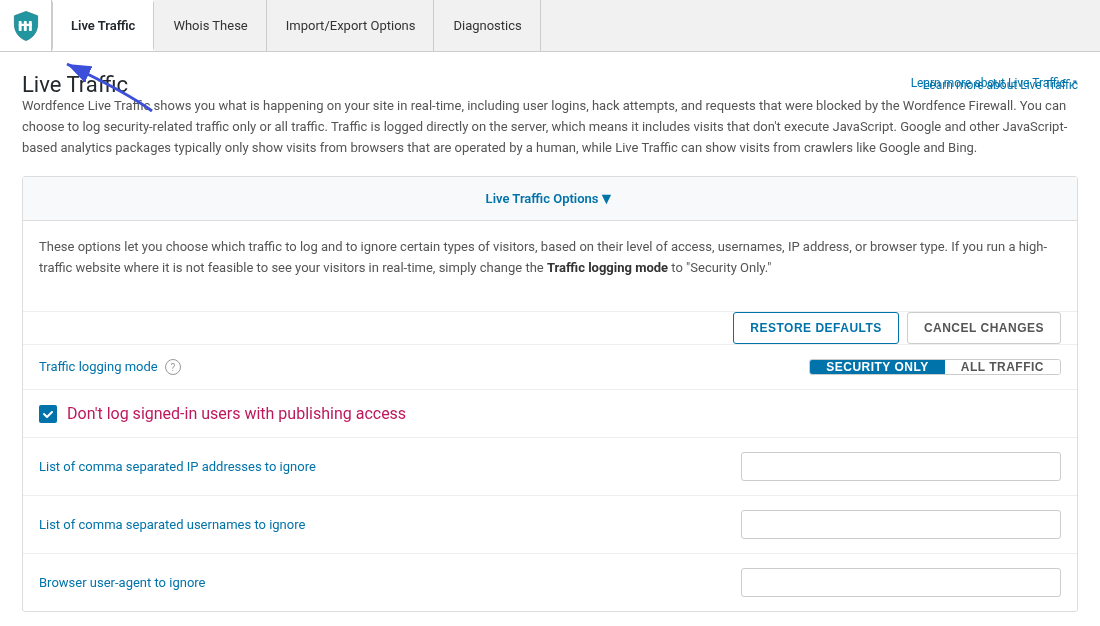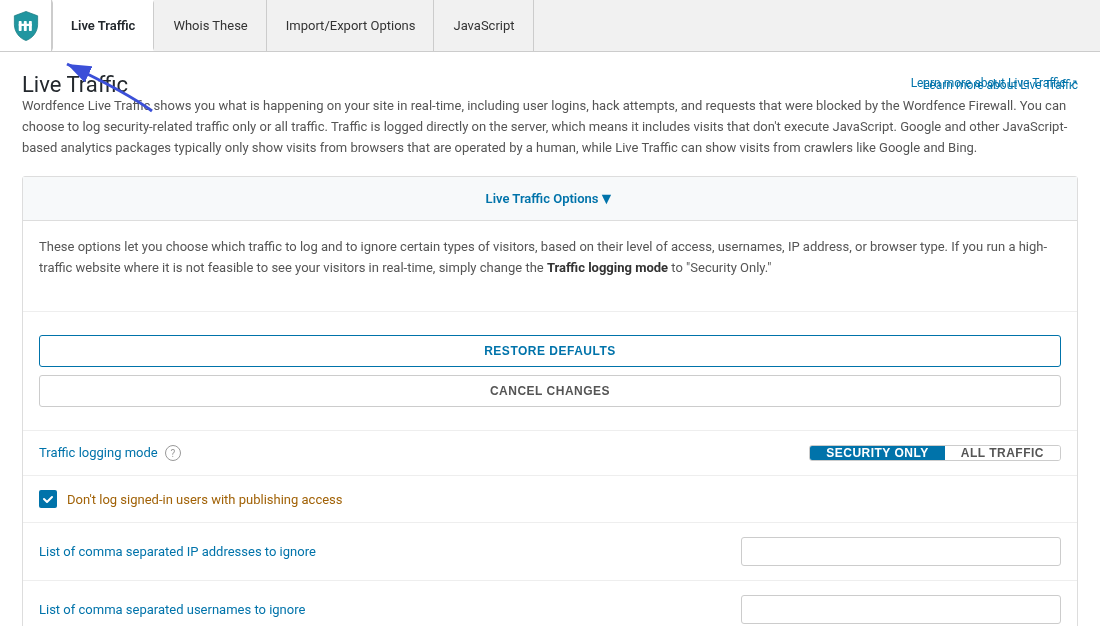--- a/index.html
+++ b/index.html
@@ -123,26 +123,25 @@
       margin-bottom: 16px;
     }
     .options-description strong {
       font-weight: 700;
       color: #333;
     }
 
     
     .action-buttons {
       display: flex;
-      justify-content: center;
+      justify-content: flex-end;
       gap: 8px;
       margin-bottom: 0;
-      padding: 23px 16px;
+      padding: 0 16px;
       border-top: 1px solid #eee;
-      flex-direction: column;
     }
     .btn {
       padding: 8px 16px;
       font-size: 12px;
       font-weight: 600;
       border-radius: 3px;
       cursor: pointer;
       letter-spacing: 0.5px;
       text-transform: uppercase;
     }
@@ -222,22 +221,22 @@
       align-items: center;
       justify-content: center;
       cursor: pointer;
       flex-shrink: 0;
     }
     .custom-checkbox svg {
       width: 12px;
       height: 12px;
     }
     .checkbox-label {
-      font-size: 13px;
-      color: #a16207;
+      font-size: 16px;
+      color: #be185d;
     }
 
     
     .text-input {
       width: 320px;
       padding: 6px 8px;
       border: 1px solid #ccc;
       border-radius: 3px;
       font-size: 13px;
       color: #333;
@@ -287,21 +286,21 @@
       <li class="nav-tab active">
         <span>Live Traffic</span>
       </li>
       <li class="nav-tab">
         <span>Whois These</span>
       </li>
       <li class="nav-tab">
         <span>Import/Export Options</span>
       </li>
       <li class="nav-tab">
-        <span>JavaScript</span>
+        <span>Diagnostics</span>
       </li>
     </ul>
   </nav>
 
   <div style="position:relative; height:0; overflow:visible;">
     <svg class="arrow-svg" width="120" height="60" style="position:absolute; top:4px; left:52px;">
       <defs>
         <marker id="arrowhead" markerWidth="8" markerHeight="6" refX="8" refY="3" orient="auto">
           <polygon points="0 0, 8 3, 0 6" fill="#3b4fd8"></polygon>
         </marker>

